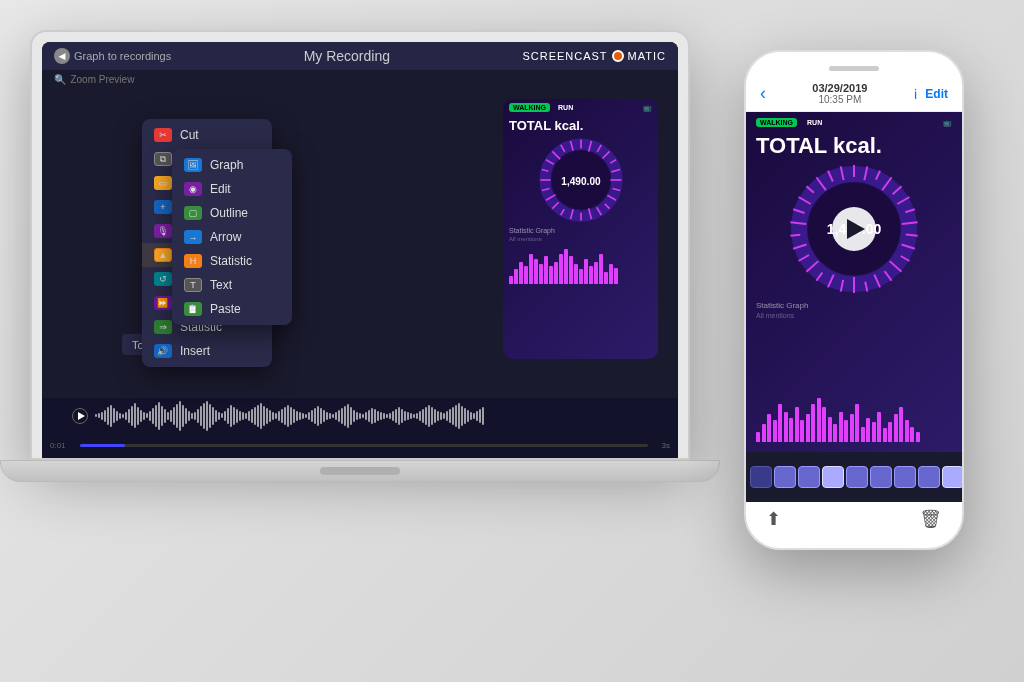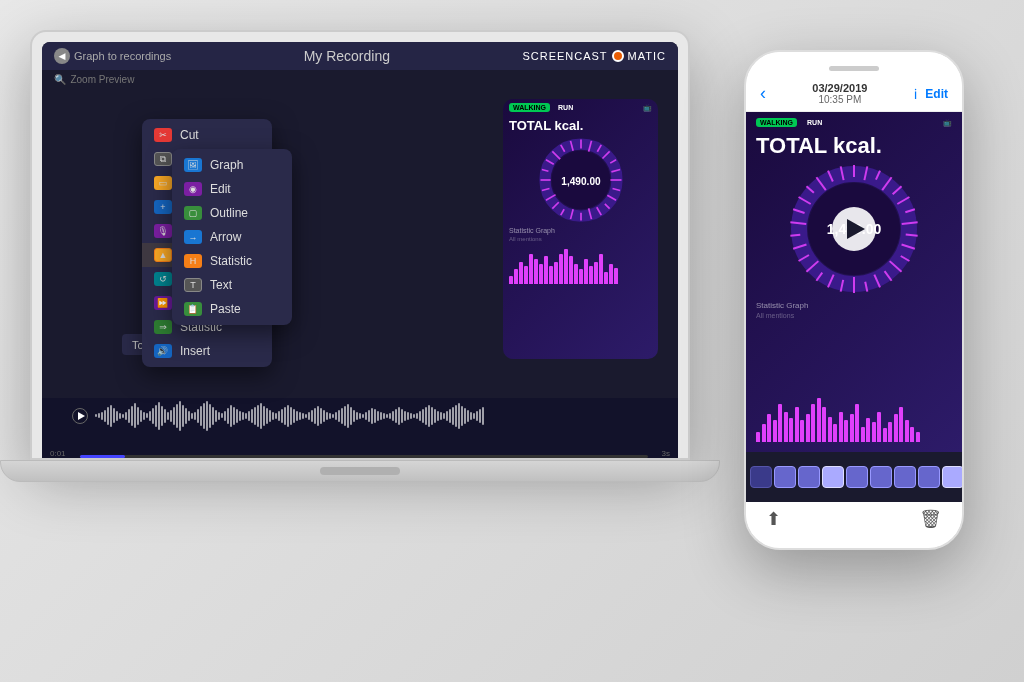--- a/index.html
+++ b/index.html
@@ -290,21 +290,21 @@
 
     .wave-bar {
       width: 2px;
       background: #fff;
       opacity: 0.6;
       border-radius: 1px;
     }
 
     .timeline-controls {
       display: flex;
-      align-items: flex-end;
+      align-items: center;
       padding: 0 8px;
       gap: 14px;
       height: 25px;
     }
 
     .play-btn {
       width: 16px; height: 16px;
       background: transparent;
       border: 1px solid #666;
       border-radius: 50%;

